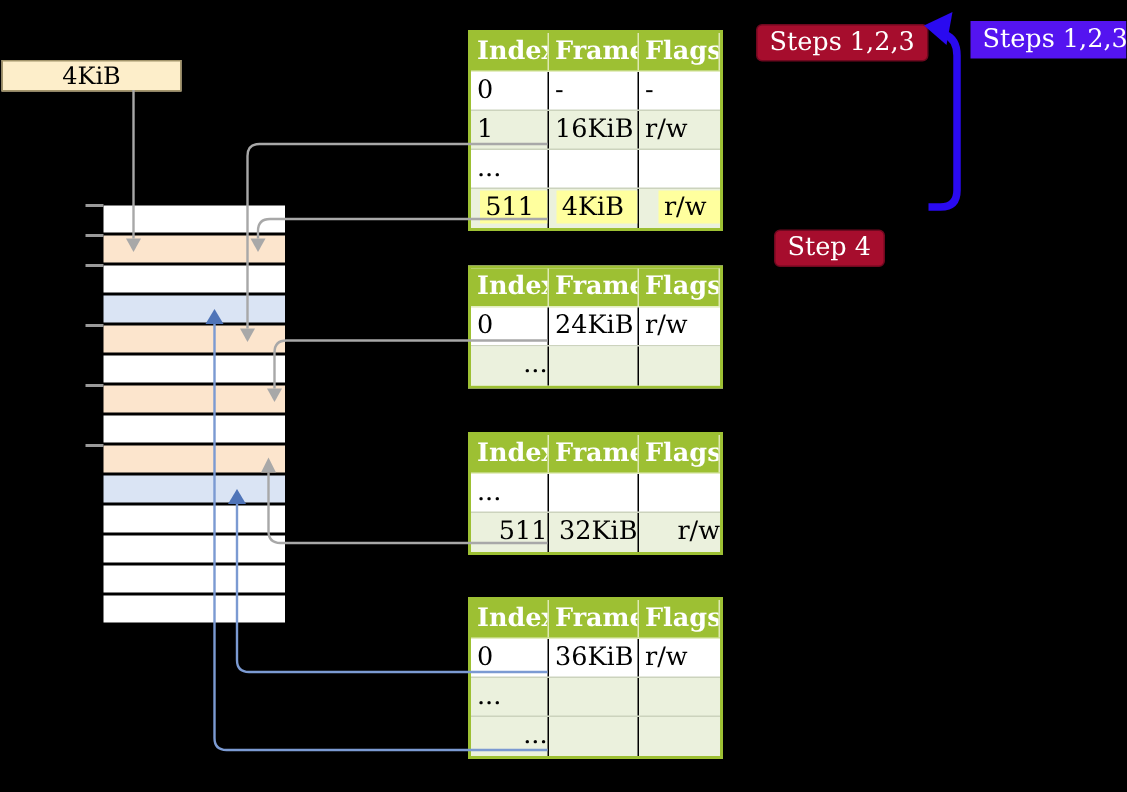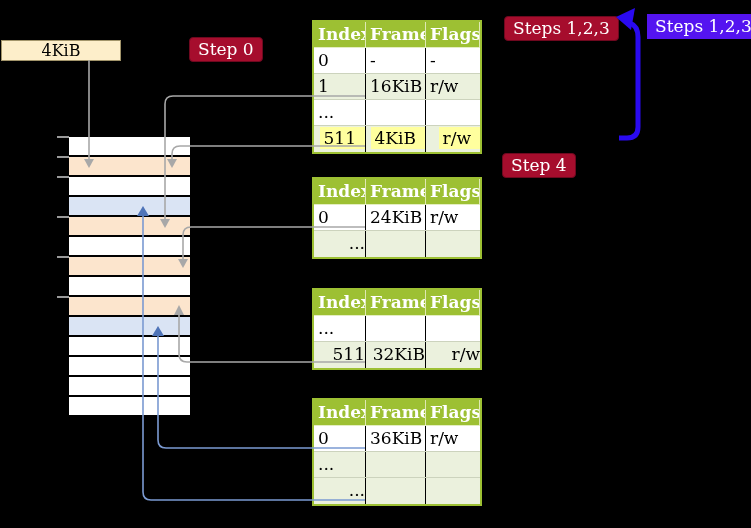--- a/index.html
+++ b/index.html
@@ -11,21 +11,21 @@
              background:#fdeeca;border:1px solid #a2946a;color:#000;
              font-size:16px;line-height:19px;text-align:center;}
 
   
   .badge{position:absolute;color:#fff;font-size:17px;line-height:21px;padding:1px 8px;white-space:nowrap;}
   .badge-red{background:#a60d2d;border:1px solid #6f081f;border-radius:4px;}
   .badge-violet{background:#5414f0;line-height:23px;}
   #badge-step0{left:189px;top:37px;}
   #badge-steps123{left:504px;top:16px;}
   #badge-steps1234{left:647px;top:14px;}
-  #badge-step4{left:502px;top:153px;}
+  #badge-step4{left:516px;top:153px;}
 
   
   .ptable{position:absolute;left:312px;width:166px;border:2px solid #9dc033;background:#fff;}
   .trow{display:grid;grid-template-columns:52px 60px 54px;height:26px;box-sizing:border-box;
         border-bottom:1px solid #ccd3bd;}
   .trow:last-child{border-bottom:none;text-align:right;}
   .trow.hdr{background:#9dc033;border-bottom:1px solid #e4eec2;}
   .tcell{box-sizing:border-box;border-right:1px solid #000;padding-left:4px;
          font-size:17px;line-height:24px;color:#000;overflow:hidden;}
   .trow.hdr .tcell{color:#fff;font-weight:bold;border-right:1px solid #dfe9b4;}
@@ -40,21 +40,20 @@
 
   #overlay{position:absolute;left:0;top:0;}
 </style>
 </head>
 <body>
 
 <div id="canvas">
 
   <div id="page-size">4KiB</div>
 
-  <div id="badge-step0" class="badge badge-red">Step 0</div>
   <div id="badge-steps123" class="badge badge-red">Steps 1,2,3</div>
   <div id="badge-steps1234" class="badge badge-violet">Steps 1,2,3,4</div>
   <div id="badge-step4" class="badge badge-red">Step 4</div>
 
   <div id="memory-strip">
       <div class="mrow" style="top: 137px; background: rgb(255, 255, 255);"></div>
       <div class="mrow" style="top: 157px; background: rgb(252, 229, 205);"></div>
       <div class="mrow" style="top: 177px; background: rgb(255, 255, 255);"></div>
       <div class="mrow" style="top: 197px; background: rgb(218, 228, 244);"></div>
       <div class="mrow" style="top: 217px; background: rgb(252, 229, 205);"></div>

